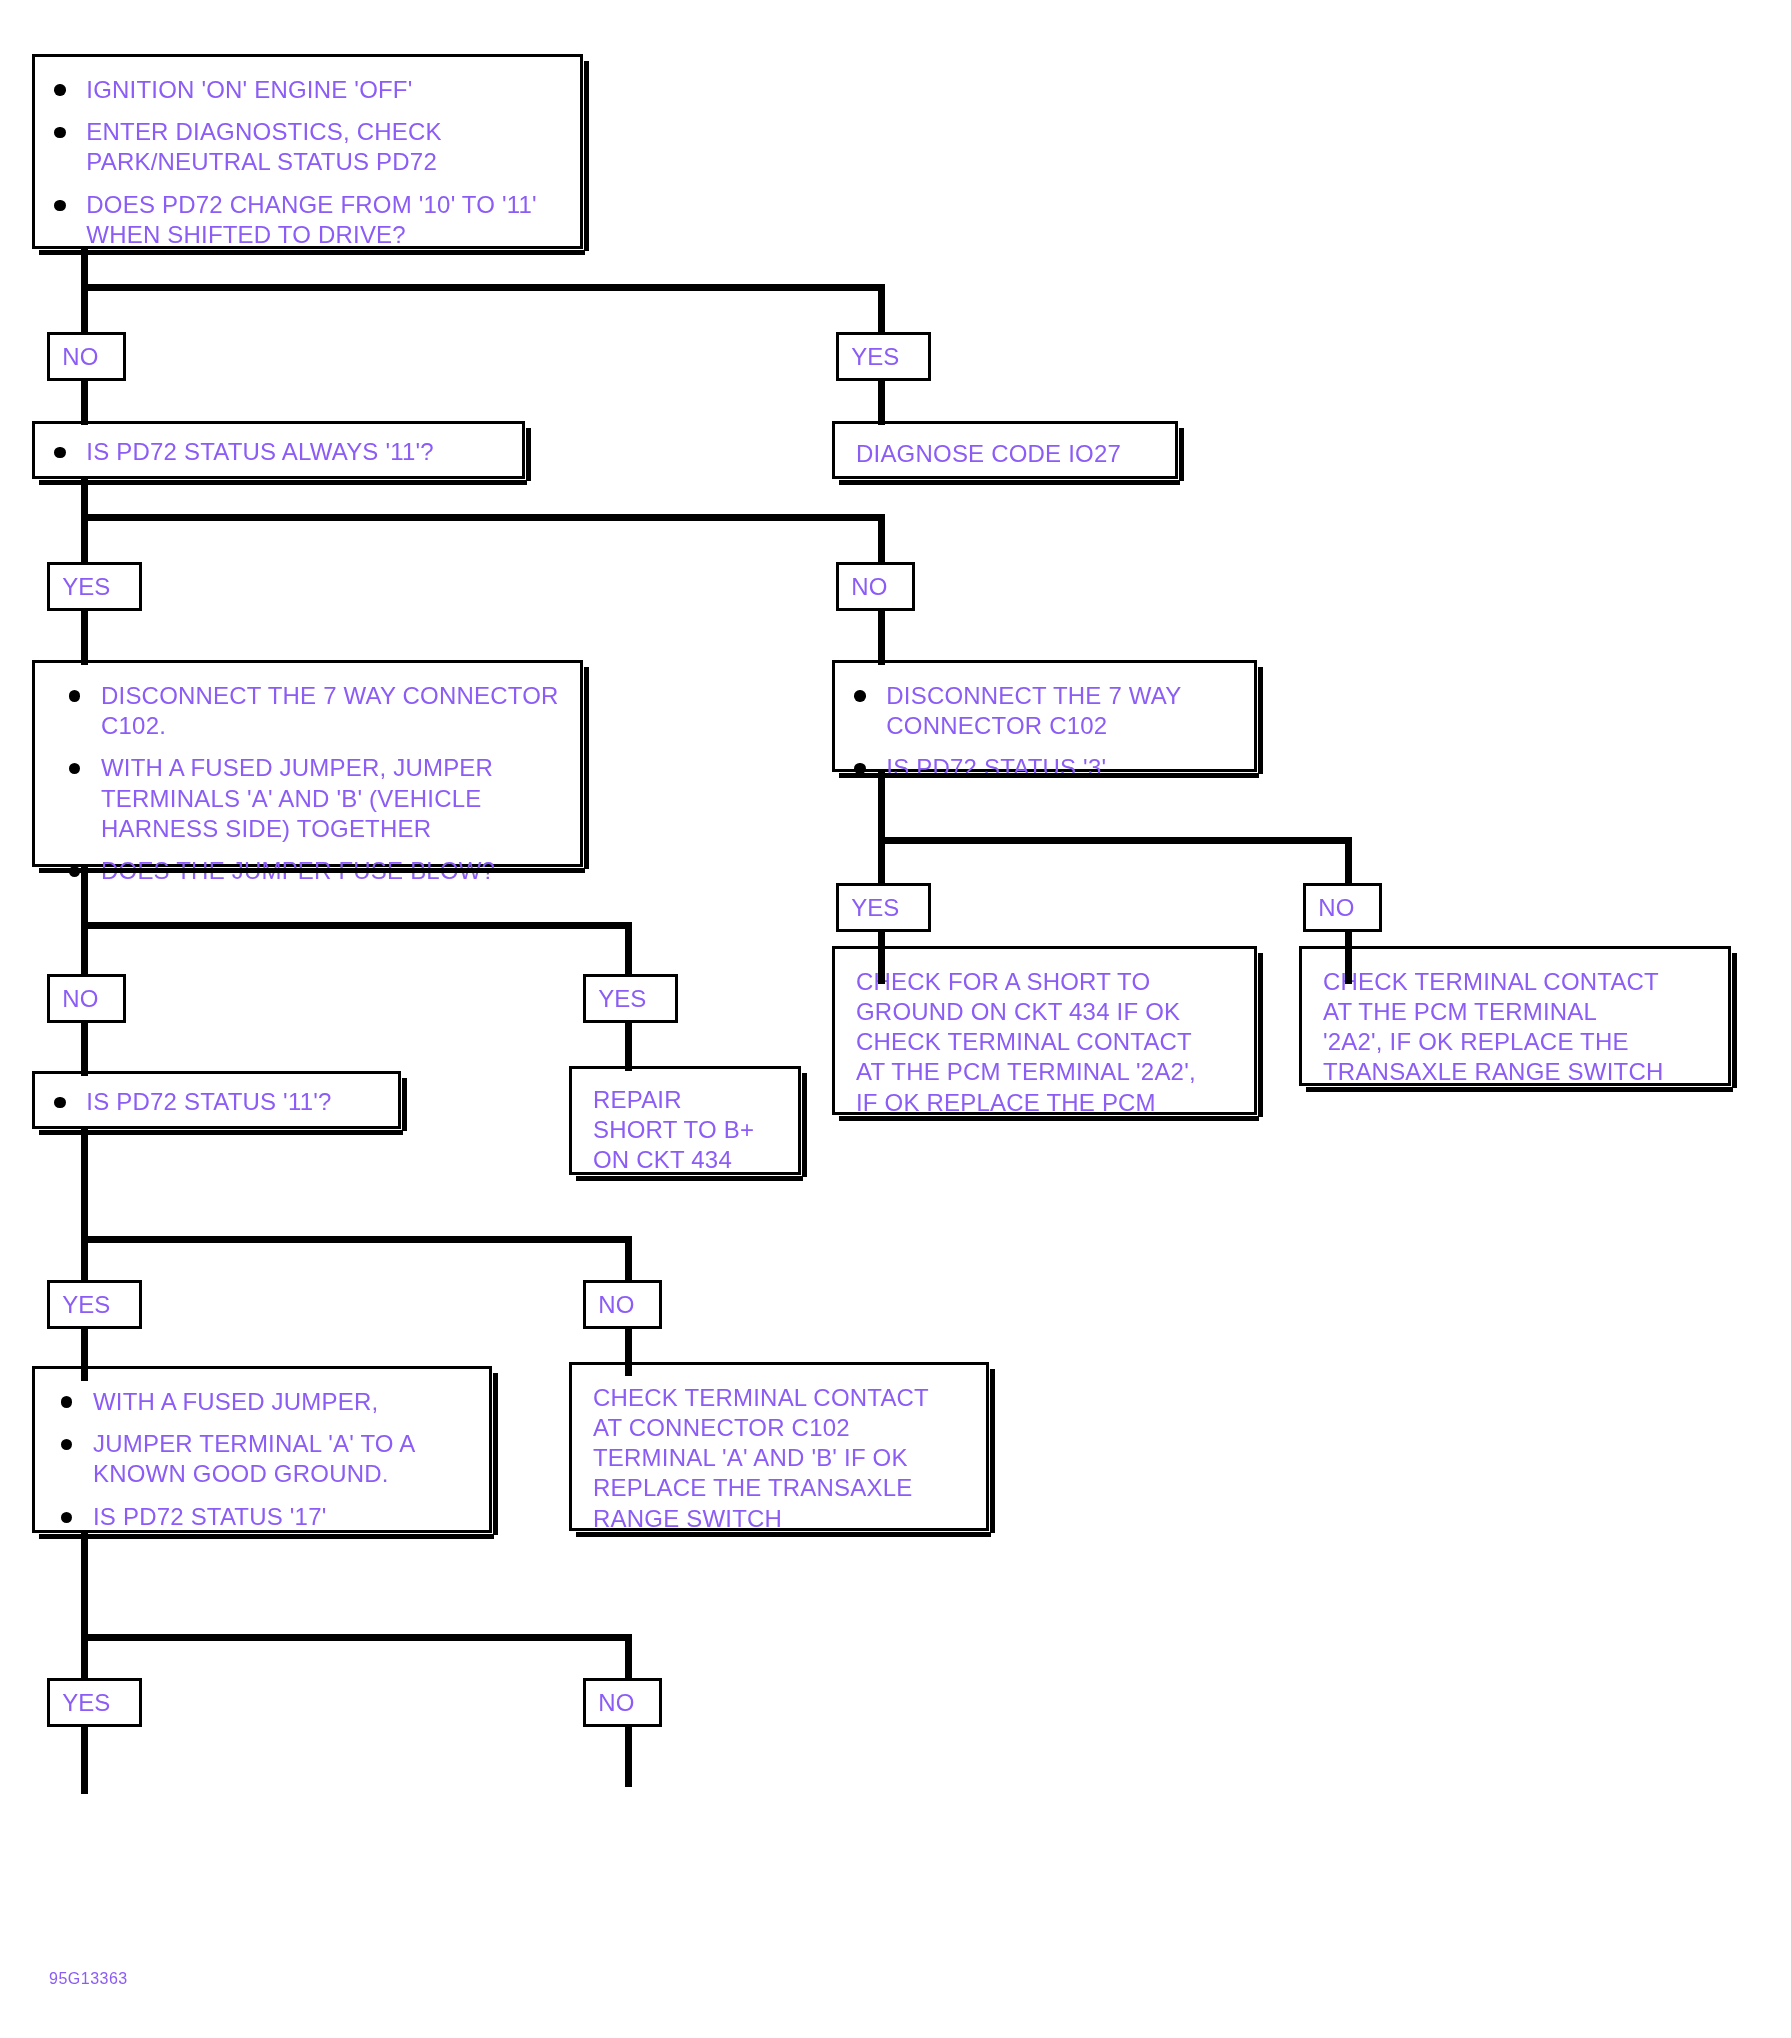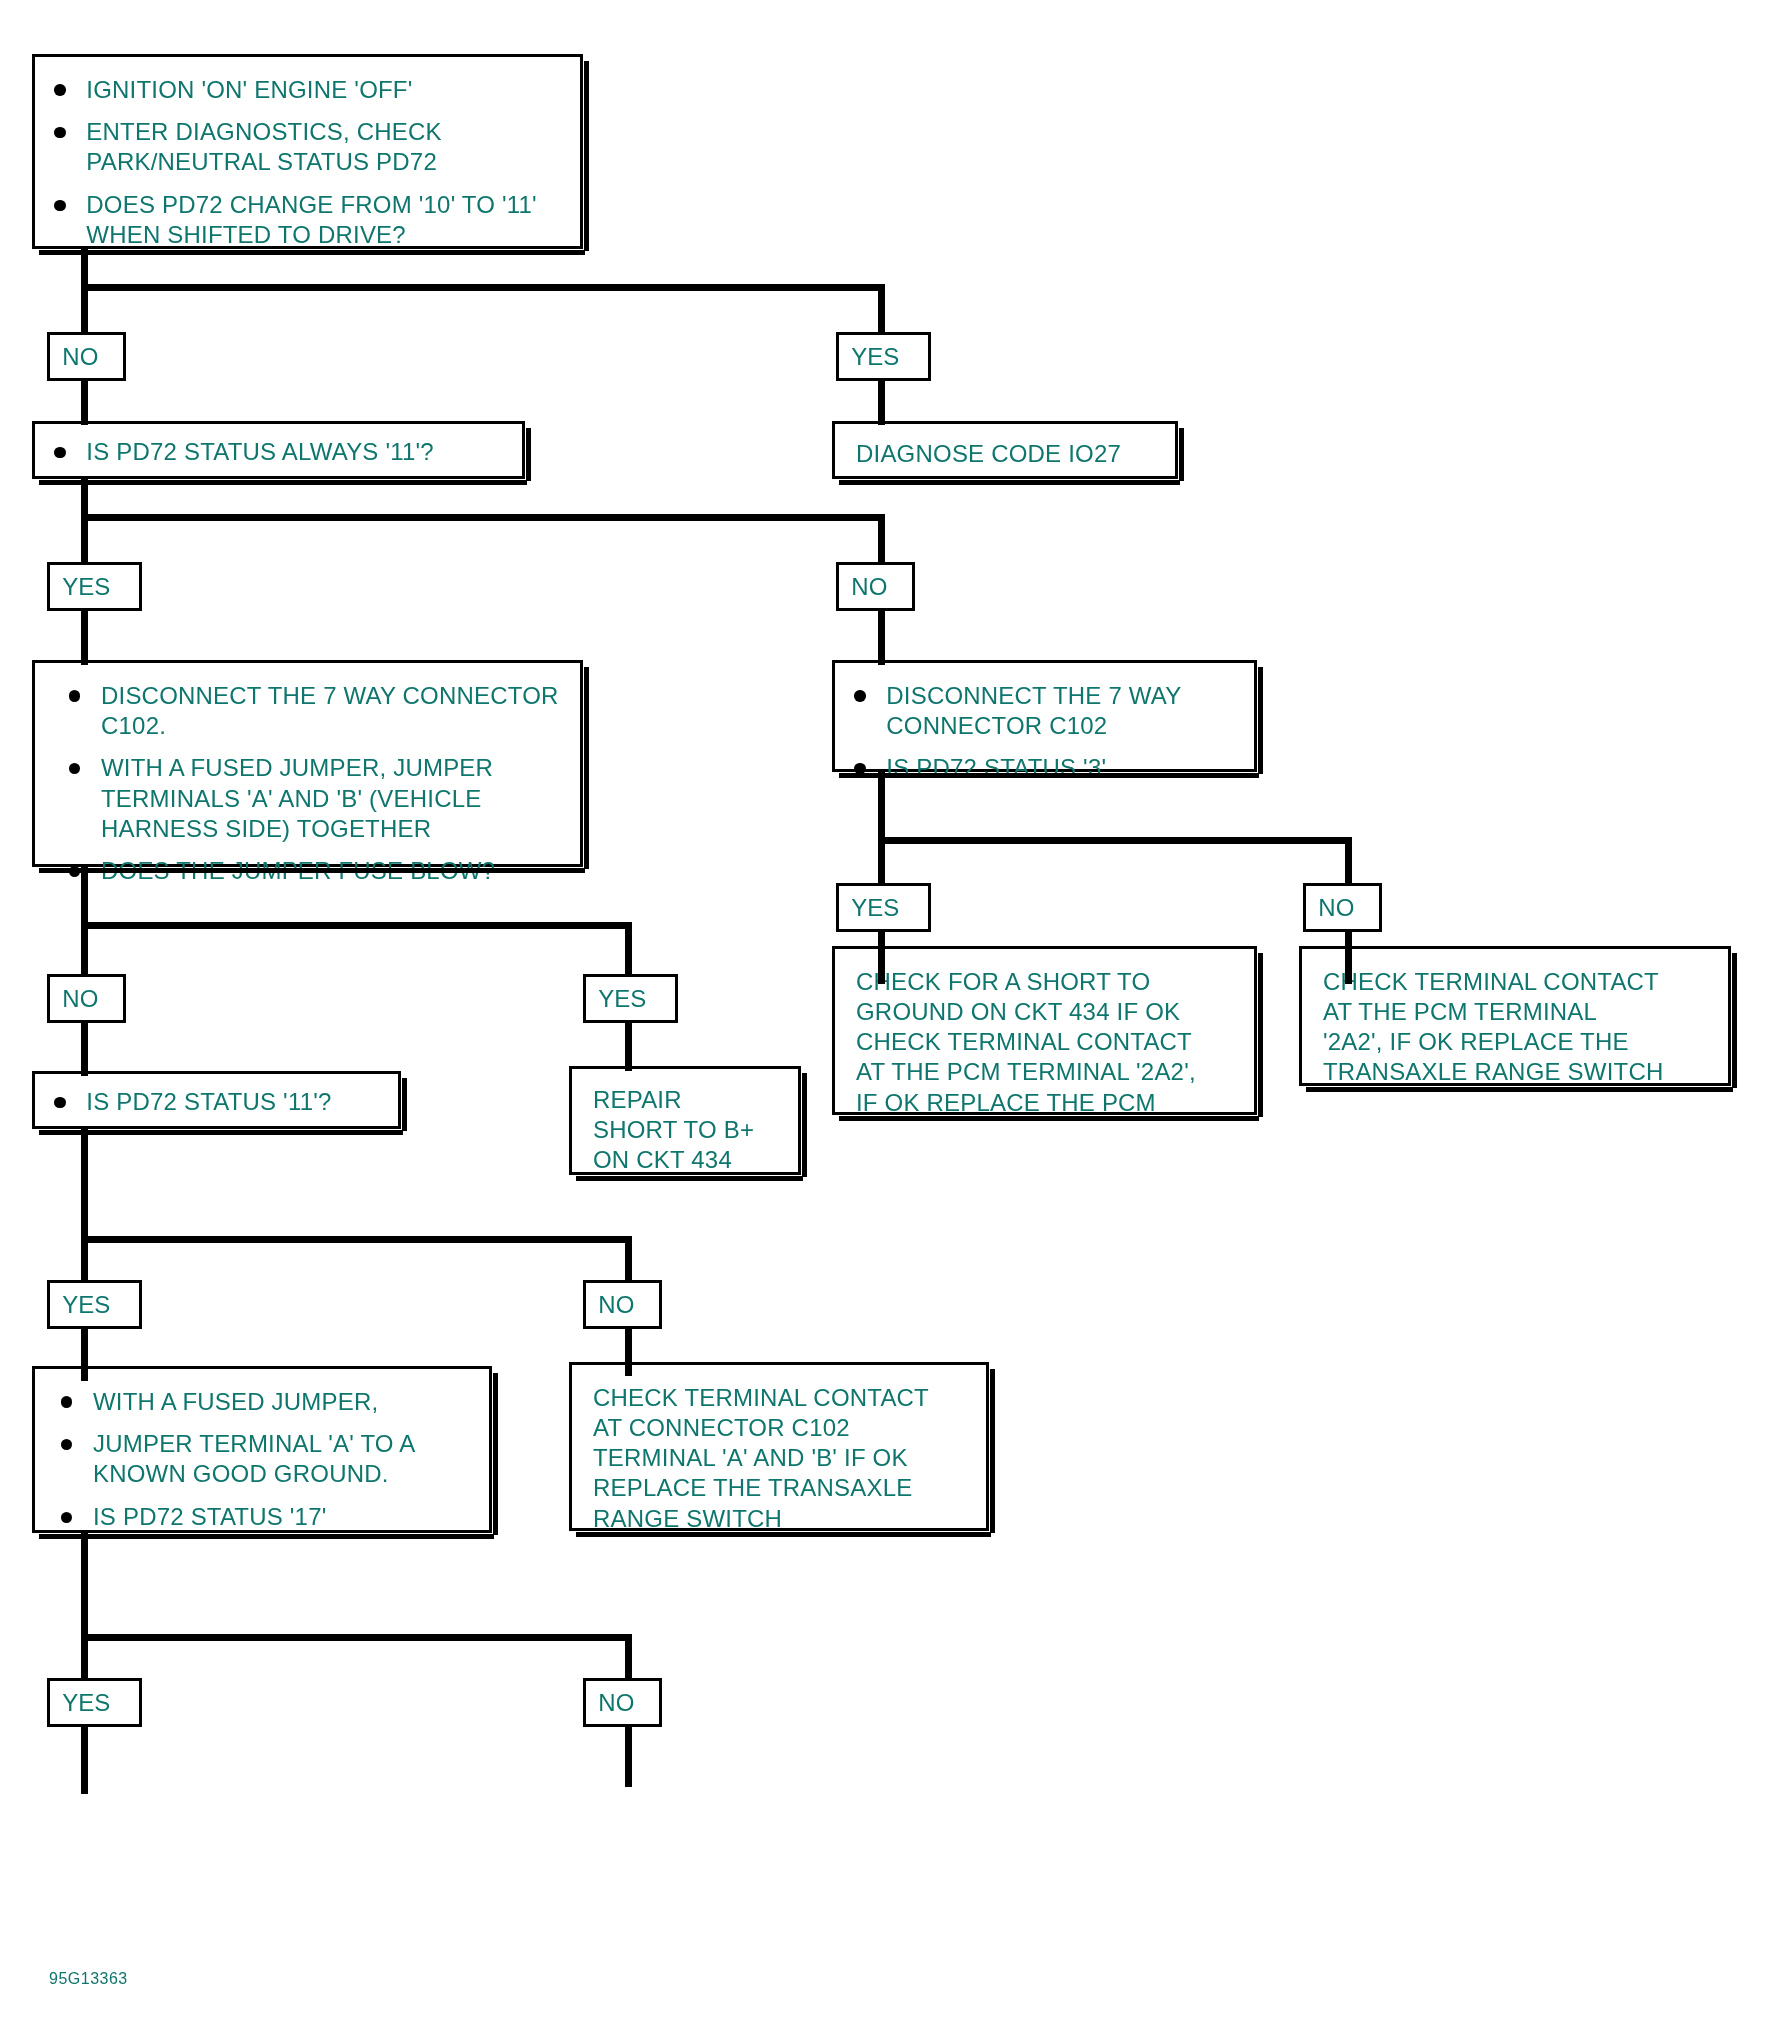--- a/index.html
+++ b/index.html
@@ -6,21 +6,21 @@
     margin: 0;
     padding: 0;
     background: #ffffff;
   }
   #canvas {
     position: relative;
     width: 1792px;
     height: 2038px;
     background: #ffffff;
     font-family: "Liberation Sans", sans-serif;
-    color: #0f766e;
+    color: #8b5cf6;
     overflow: hidden;
   }
   
   .box {
     position: absolute;
     box-sizing: border-box;
     border: 3.5px solid #000000;
     background: #ffffff;
     font-size: 24px;
     line-height: 1.26;

